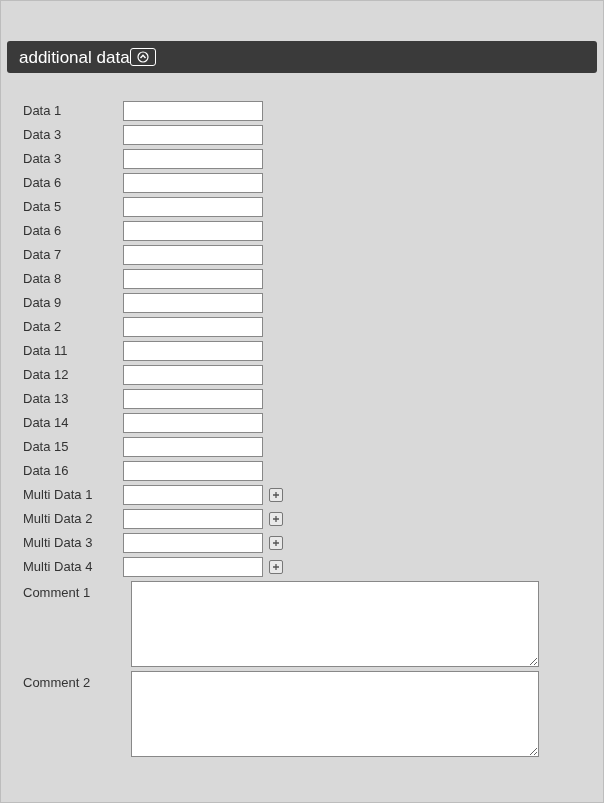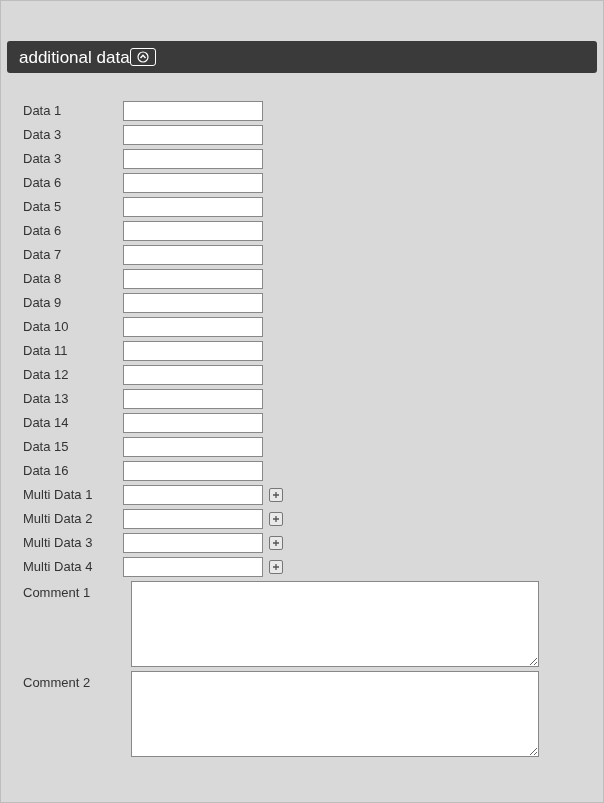--- a/index.html
+++ b/index.html
@@ -149,21 +149,21 @@
     </div>
     <div class="form-row">
       <span class="label">Data 8</span>
       <input class="text-input" type="text" value="" style="">
     </div>
     <div class="form-row">
       <span class="label">Data 9</span>
       <input class="text-input" type="text" value="" style="">
     </div>
     <div class="form-row">
-      <span class="label">Data 10</span>
+      <span class="label">Data 2</span>
       <input class="text-input" type="text" value="" style="">
     </div>
     <div class="form-row">
       <span class="label">Data 11</span>
       <input class="text-input" type="text" value="" style="">
     </div>
     <div class="form-row">
       <span class="label">Data 12</span>
       <input class="text-input" type="text" value="" style="">
     </div>

